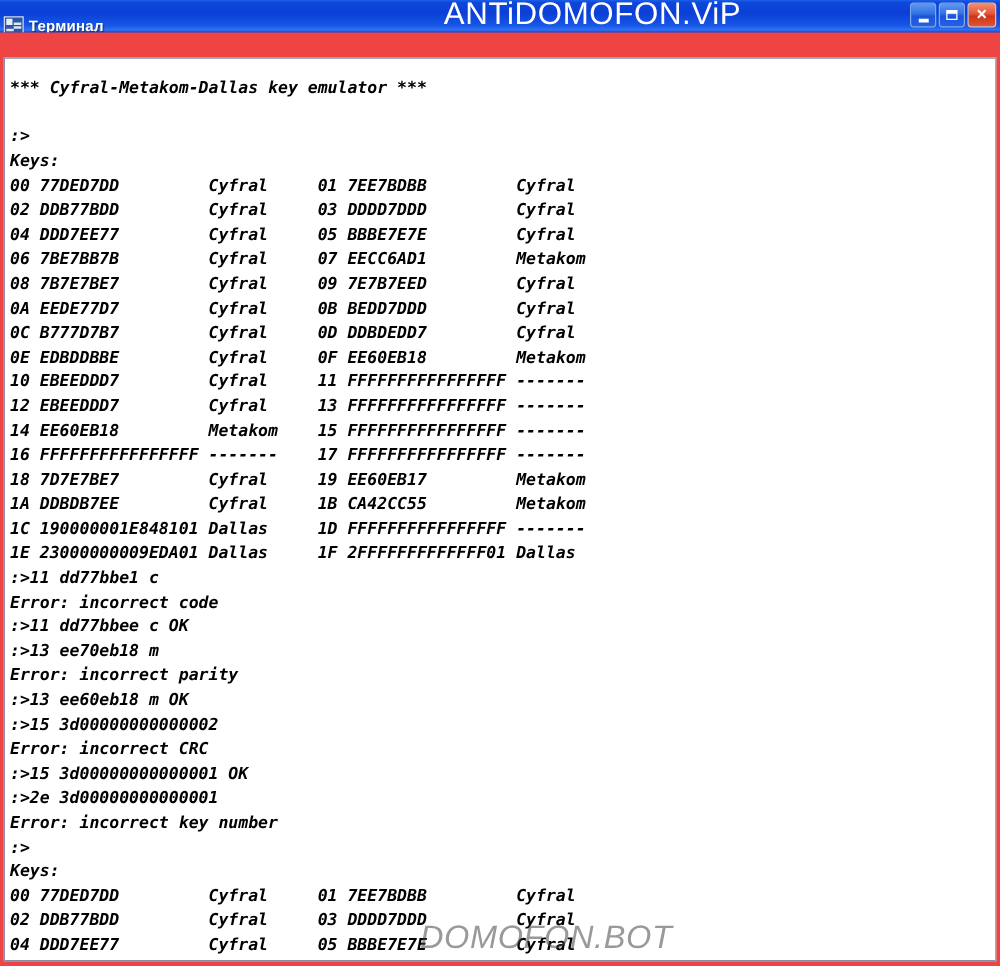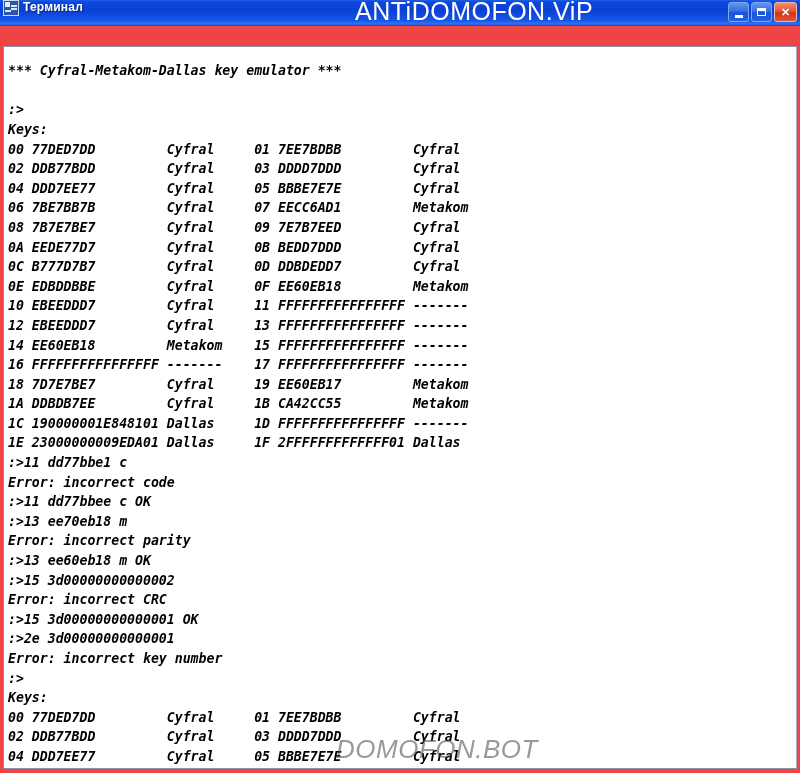--- a/index.html
+++ b/index.html
@@ -31,21 +31,22 @@
     height: 26px;
     flex: 0 0 26px;
     background: linear-gradient(to bottom,
         #1c5fe8 0%,
         #0d47dc 8%,
         #0b3fd6 40%,
         #1756e6 78%,
         #2f72f2 92%,
         #0c44d8 100%);
     display: flex;
-    padding: 0 2px 0 3px;
+    align-items: center;
+    padding: 16px 2px 0 3px;
     box-sizing: border-box;
     overflow: hidden;
   }
 
   .title-icon {
     width: 16px;
     height: 16px;
     flex: 0 0 16px;
     margin-right: 4px;
     position: relative;

